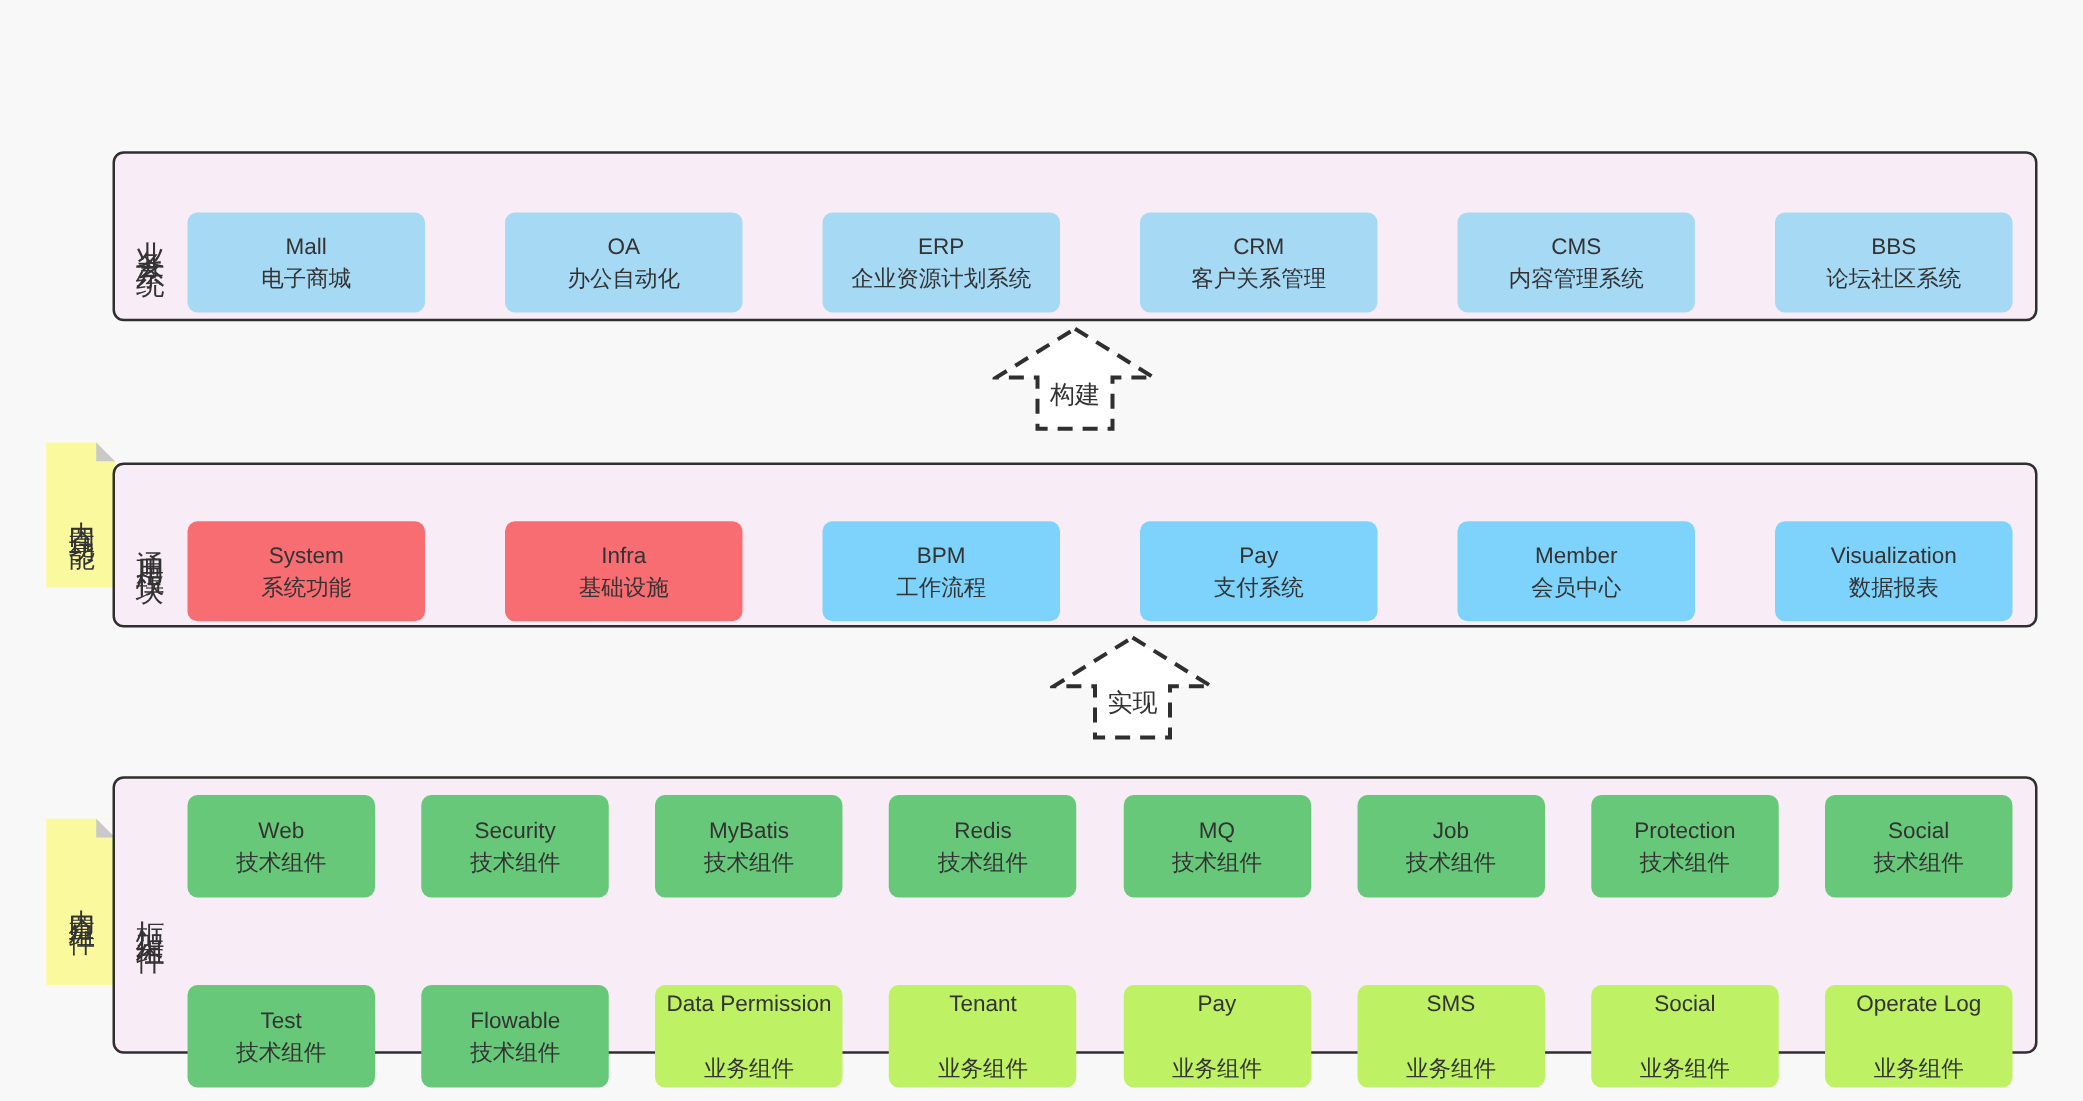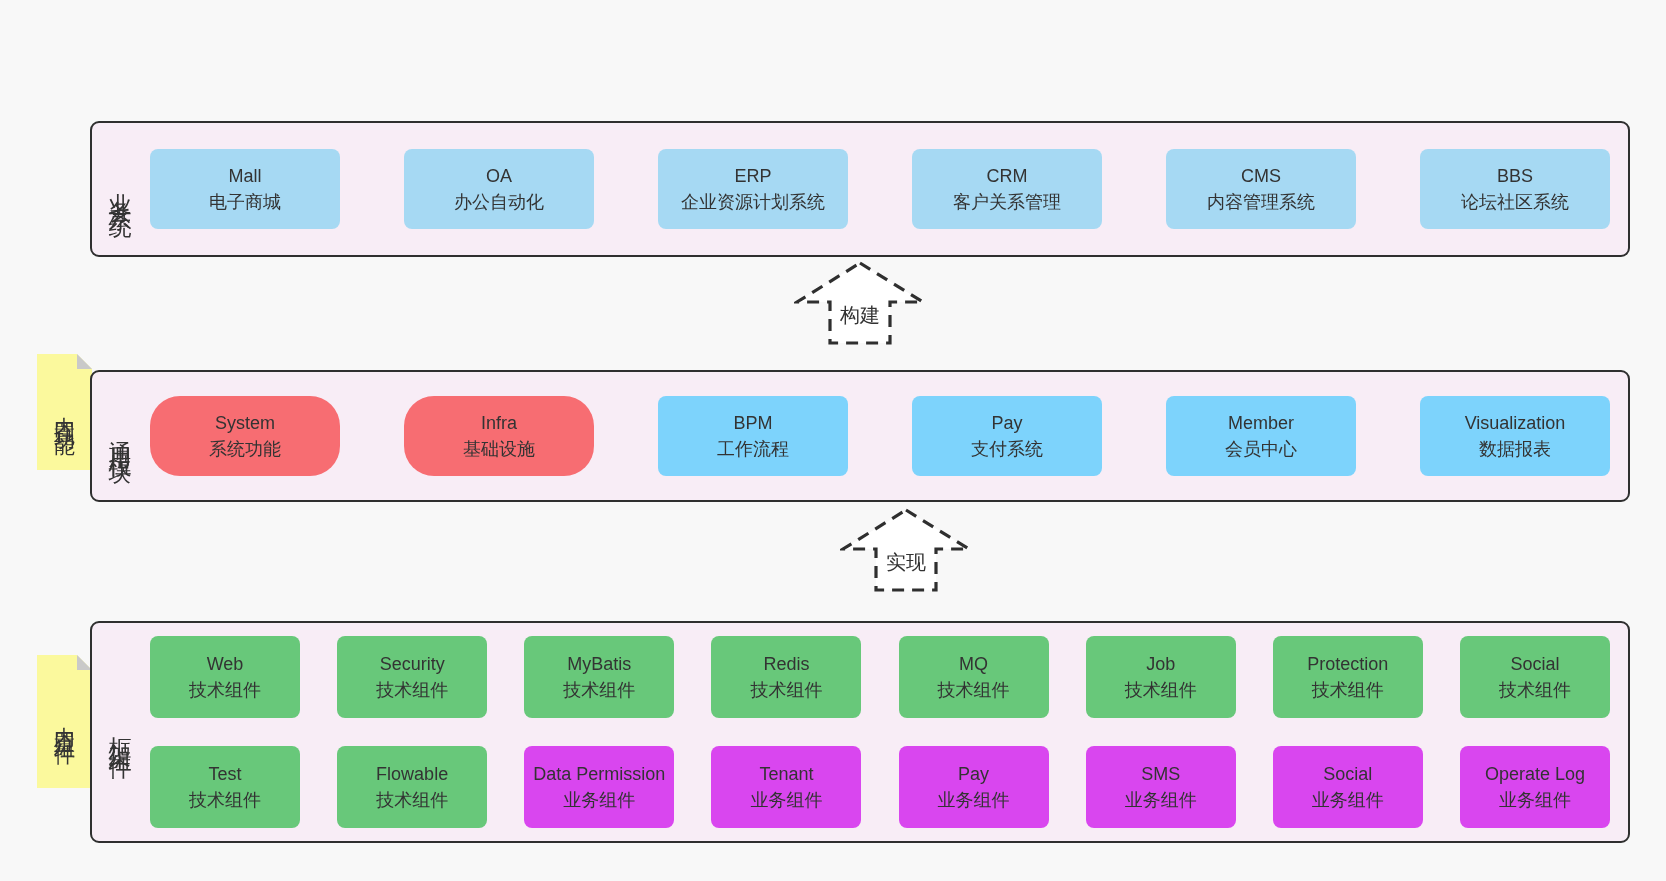--- a/index.html
+++ b/index.html
@@ -31,28 +31,29 @@
     gap: 28px; padding-right: 18px;
   }
   .row { display: flex; align-items: center; justify-content: space-between; }
 
   
   .box {
     height: 80px; border-radius: 8px;
     display: flex; flex-direction: column; align-items: center; justify-content: center;
     text-align: center; font-size: 18px; line-height: 26px; color: #333;
     padding: 2px 0;
+    margin-top: 42px;
   }
   .box-w { width: 190px; }
   .box-n { width: 150px; height: 82px; }
   .blue       { background: #a6d9f3; }
-  .red        { background: #f76d72; border-radius: 30px; }
+  .red        { background: #f76d72; }
   .pink       { background: #7dd3fc; }
   .green      { background: #68c87a; }
-  .lightgreen { background: #d946ef; }
+  .lightgreen { background: #bef264; justify-content: space-between; }
 
   
   .tab {
     position: absolute; left: 37px; width: 55px; background: #fbf99d;
     display: flex; align-items: center; justify-content: center;
     writing-mode: vertical-rl; text-orientation: upright;
     font-size: 21px; letter-spacing: 6px; color: #333; z-index: 1;
   }
   .tab-modules    { top: 354px; height: 116px; }
   .tab-components { top: 655px; height: 133px; }

